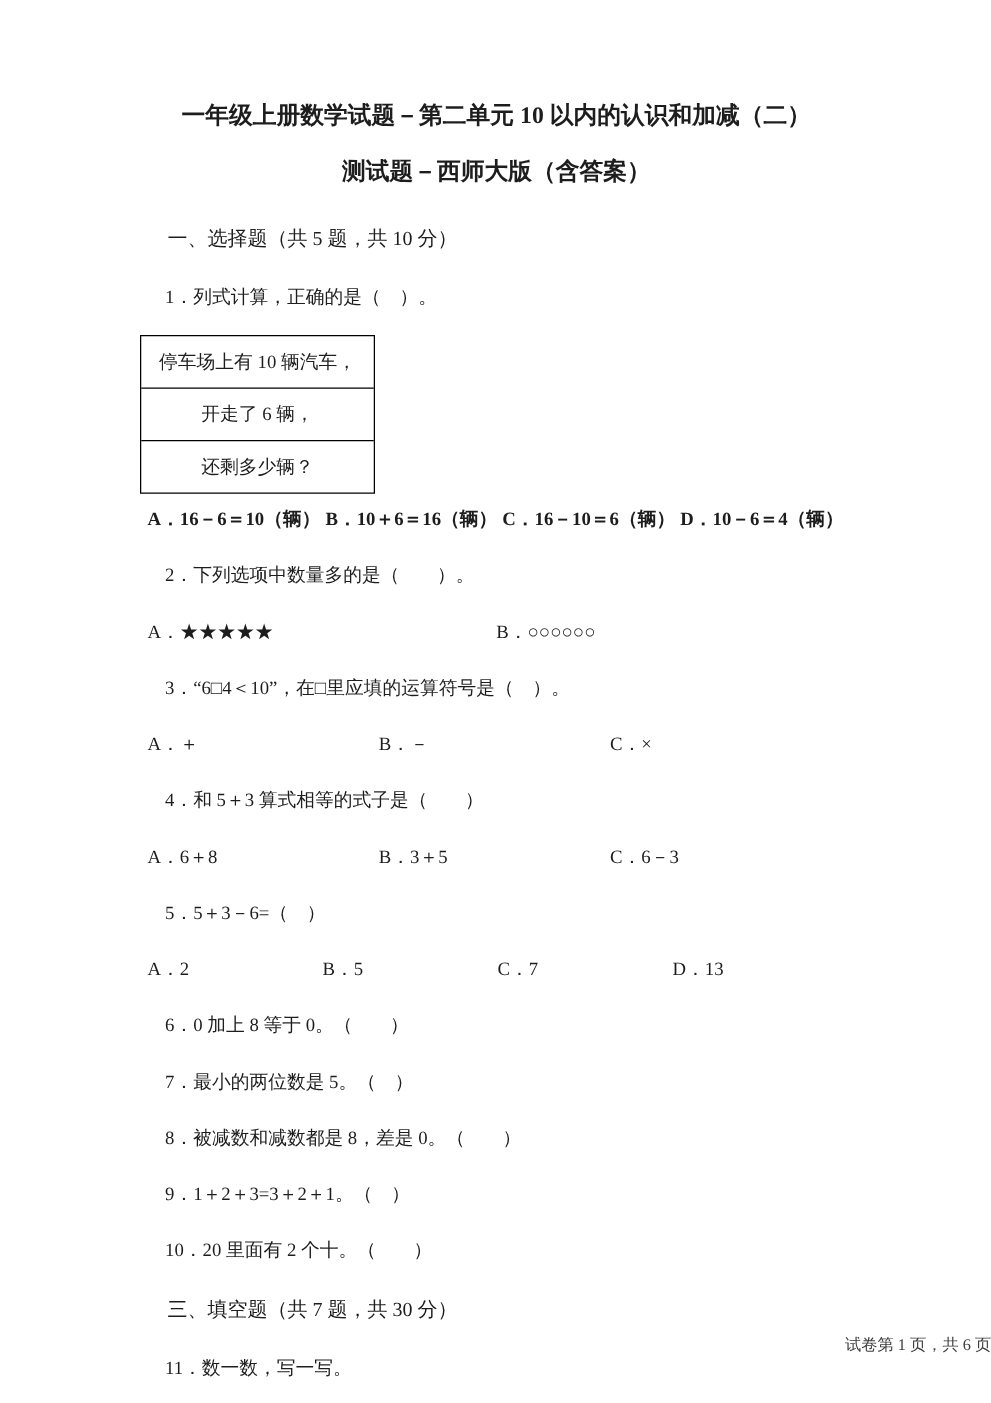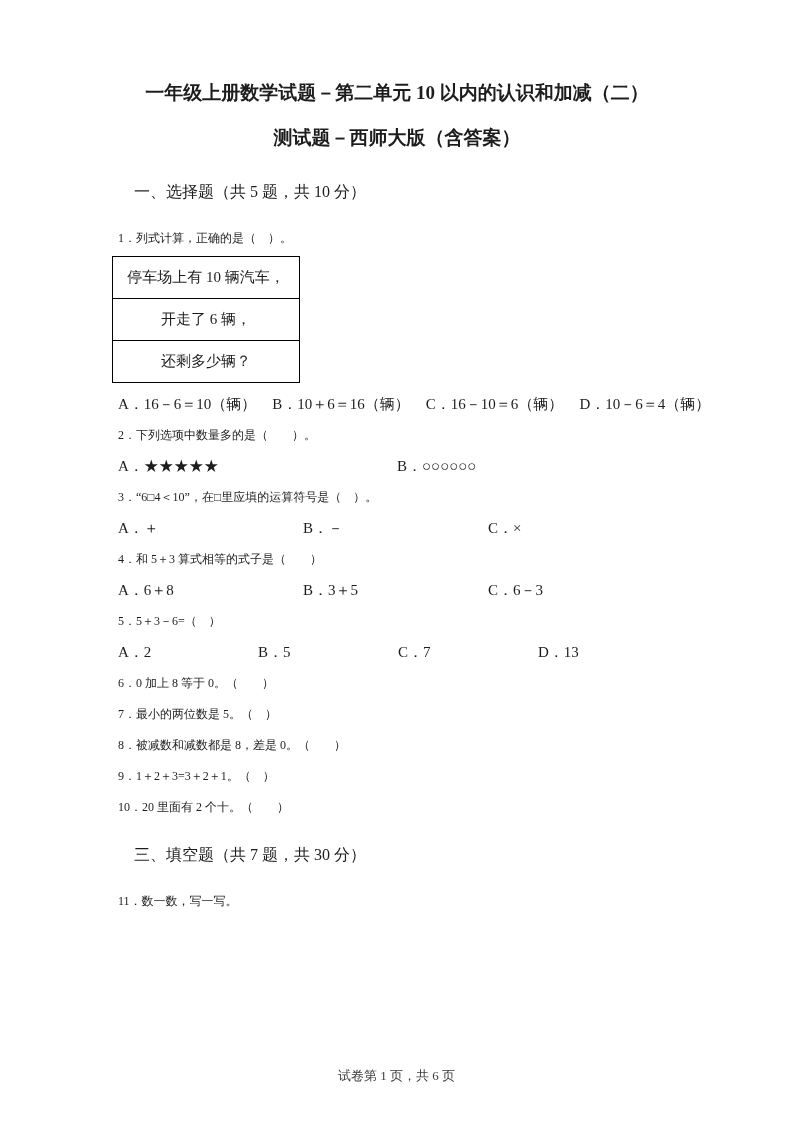--- a/index.html
+++ b/index.html
@@ -30,34 +30,34 @@
     white-space: nowrap;
   }
   .sec-heading {
     margin: 16px;
     font-size: 16px;
     font-weight: 400;
     line-height: 31px;
     white-space: nowrap;
   }
   .q-line {
-    margin: 0;
-    font-size: 12px;
+    margin: 14px;
+    font-size: 15px;
     line-height: 31px;
     white-space: nowrap;
   }
   .opts {
     margin: 0;
     font-size: 15px;
     line-height: 31px;
     display: flex;
     white-space: nowrap;
   }
   .opts > span { display: inline-block; }
-  .opts-flow { column-gap: 16px; }
+  .opts-flow { column-gap: 4px; font-weight: bold; }
   .w2 { width: 279px; }
   .w3 { width: 185px; }
   .w4 { width: 140px; }
   .qbox {
     width: 186px;
     border: 1px solid #000000;
     margin: 2px 12px 6px -6px;
   }
   .qbox-row {
     height: 41px;
@@ -67,21 +67,21 @@
     justify-content: center;
     font-size: 15px;
     white-space: nowrap;
   }
   .qbox-row:first-child { border-top: 0; }
   .footer {
     position: absolute;
     top: 1066px;
     left: 0;
     width: 100%;
-    text-align: center;
+    text-align: right;
     font-size: 13px;
     line-height: 20px;
     color: #3d3d3d;
   }
 </style>
 </head>
 <body>
 
 <div class="page">
 

